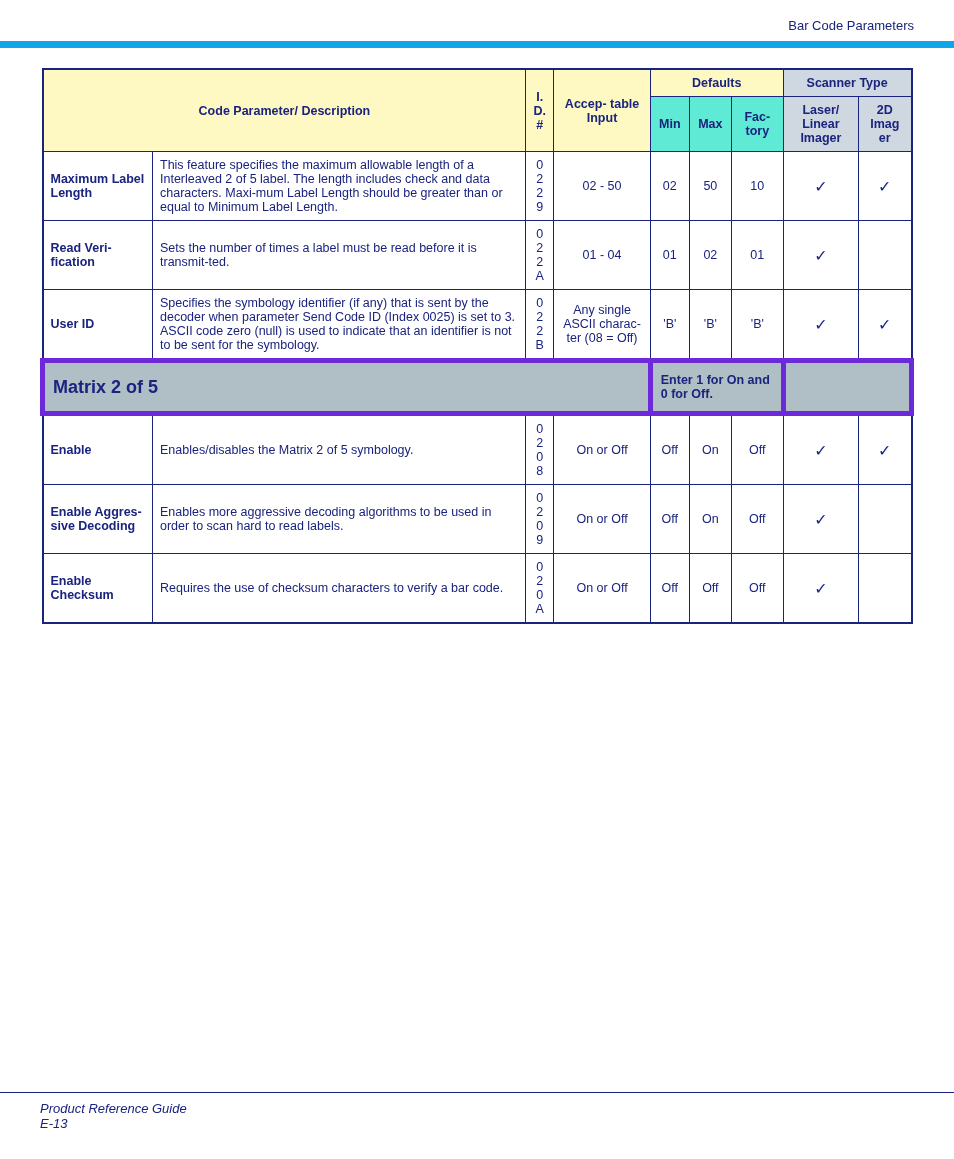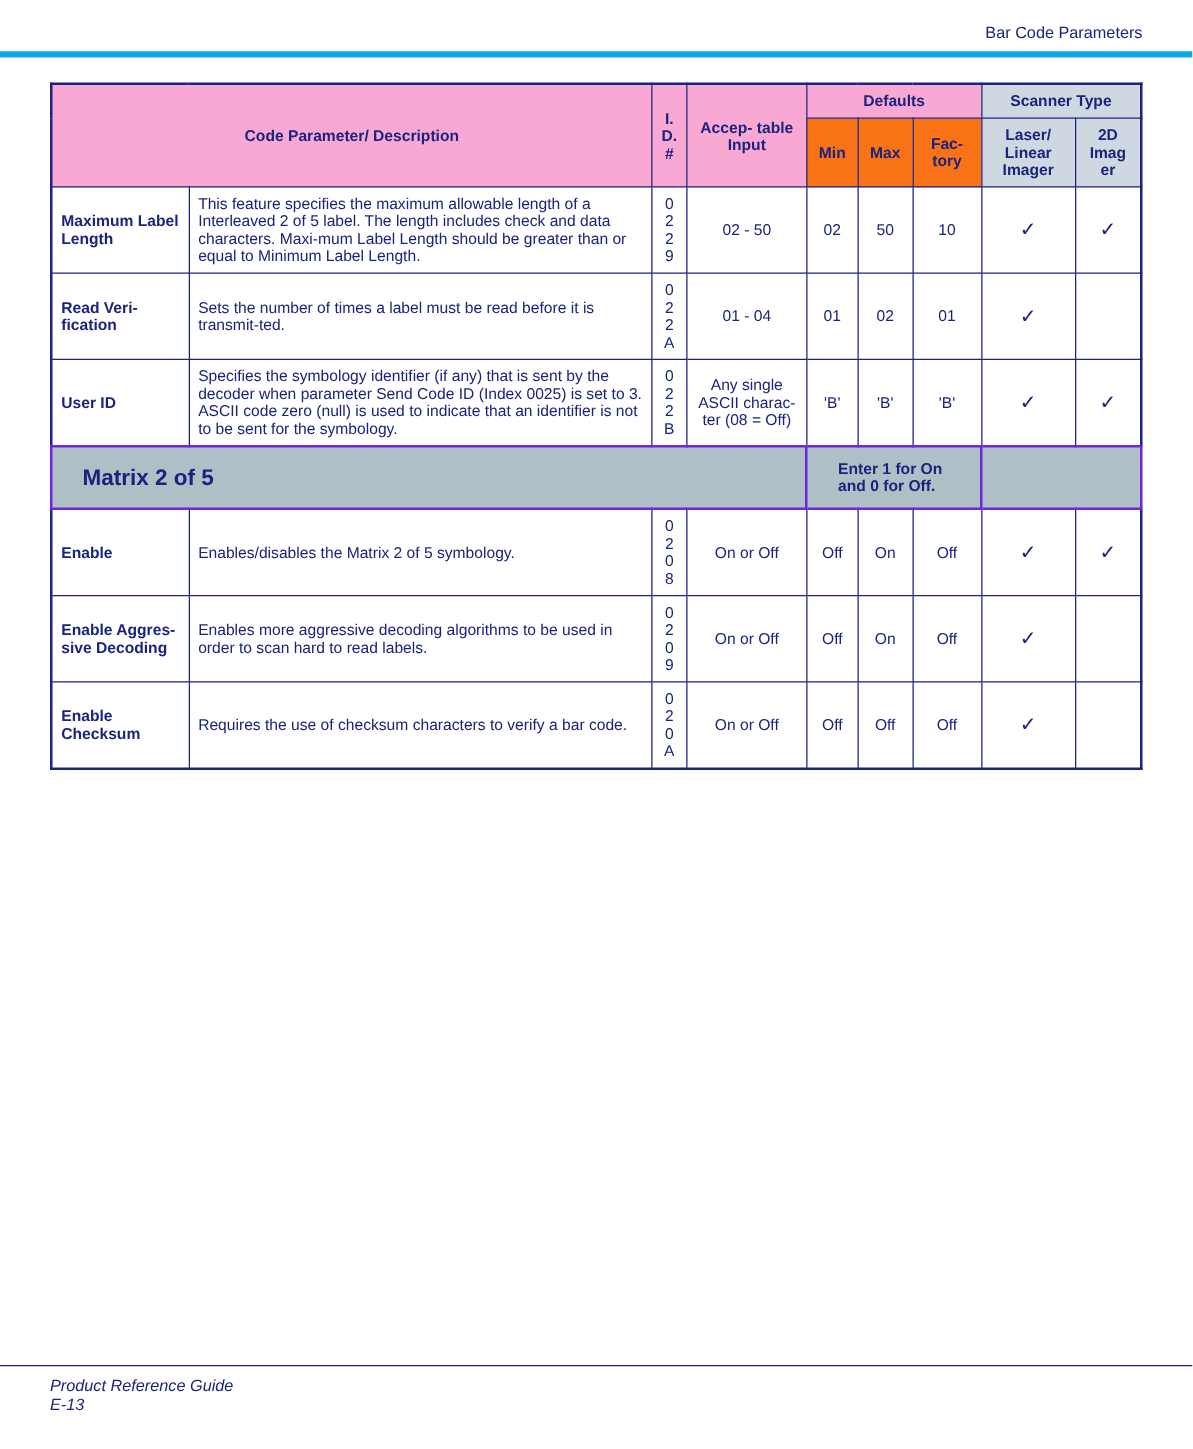--- a/index.html
+++ b/index.html
@@ -10,21 +10,21 @@
       font-size: 13px;
       width: 954px;
       min-height: 1159px;
       position: relative;
     }
     .page-header {
       text-align: right;
       padding: 18px 40px 8px 40px;
       font-size: 13px;
       color: #1a237e;
-      border-bottom: 5px solid #0ea5e9;
+      border-bottom: 7px solid #0ea5e9;
     }
     .page-content {
       padding: 20px 40px 40px 40px;
     }
     table {
       width: 100%;
       border-collapse: collapse;
       border: 2px solid #1a237e;
     }
     th, td {
@@ -68,22 +68,22 @@
     }
     .row-desc {
       text-align: left;
       vertical-align: middle;
     }
     .section-row td {
       background-color: #b0bec5;
       font-weight: bold;
       font-size: 16px;
       text-align: left;
-      padding: 10px 24px;
-      border: 2px solid #6d28d9;
+      padding: 10px 8px;
+      border: 5px solid #6d28d9;
     }
     .checkmark {
       color: #1a237e;
       font-size: 16px;
     }
     .data-row td {
       background: #fff;
       margin-top: 36px;
     }
     .page-footer {
@@ -93,24 +93,24 @@
       padding: 8px 40px;
       border-top: 1px solid #1a237e;
       display: flex;
       justify-content: space-between;
       font-size: 13px;
       font-style: italic;
       color: #1a237e;
       flex-direction: column;
     }
     .header-row-1 th {
-      background-color: #f9a8d4;
+      background-color: #fef9c3;
     }
     .header-row-2 th {
-      background-color: #f97316;
+      background-color: #5eead4;
     }
     .scanner-type-header {
       background-color: #cfd8e0 !important;
     }
   </style>
 </head>
 <body>
 
 <div class="page-header">
   <span>Bar Code Parameters</span>

